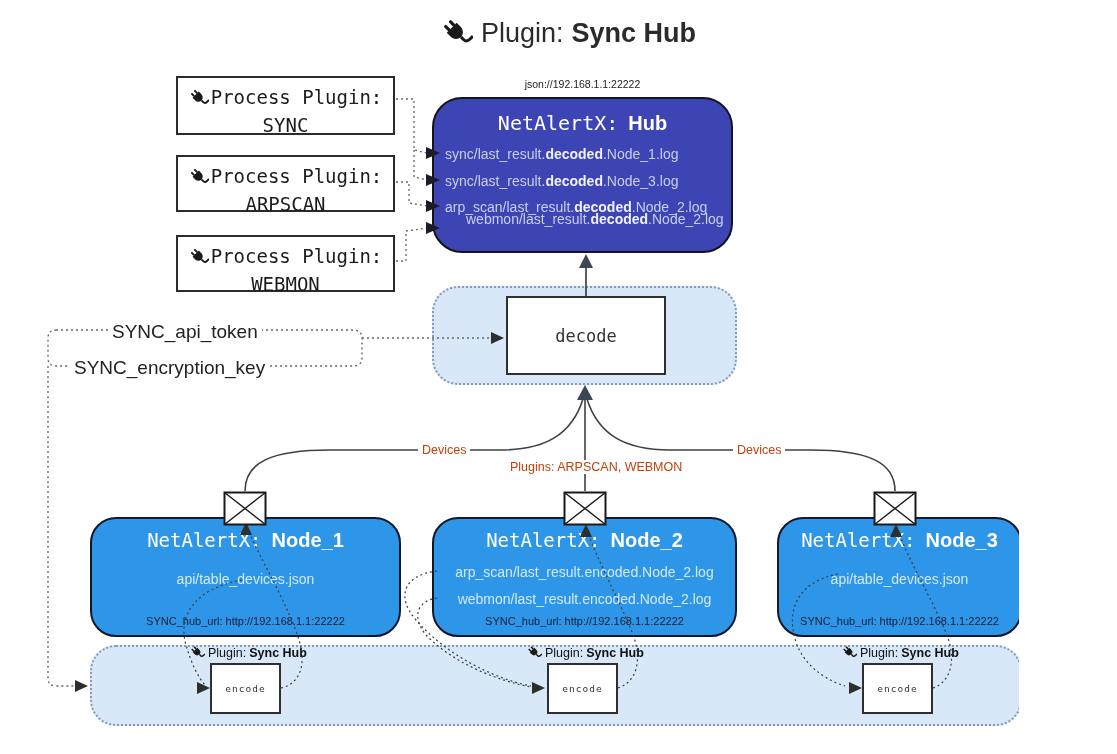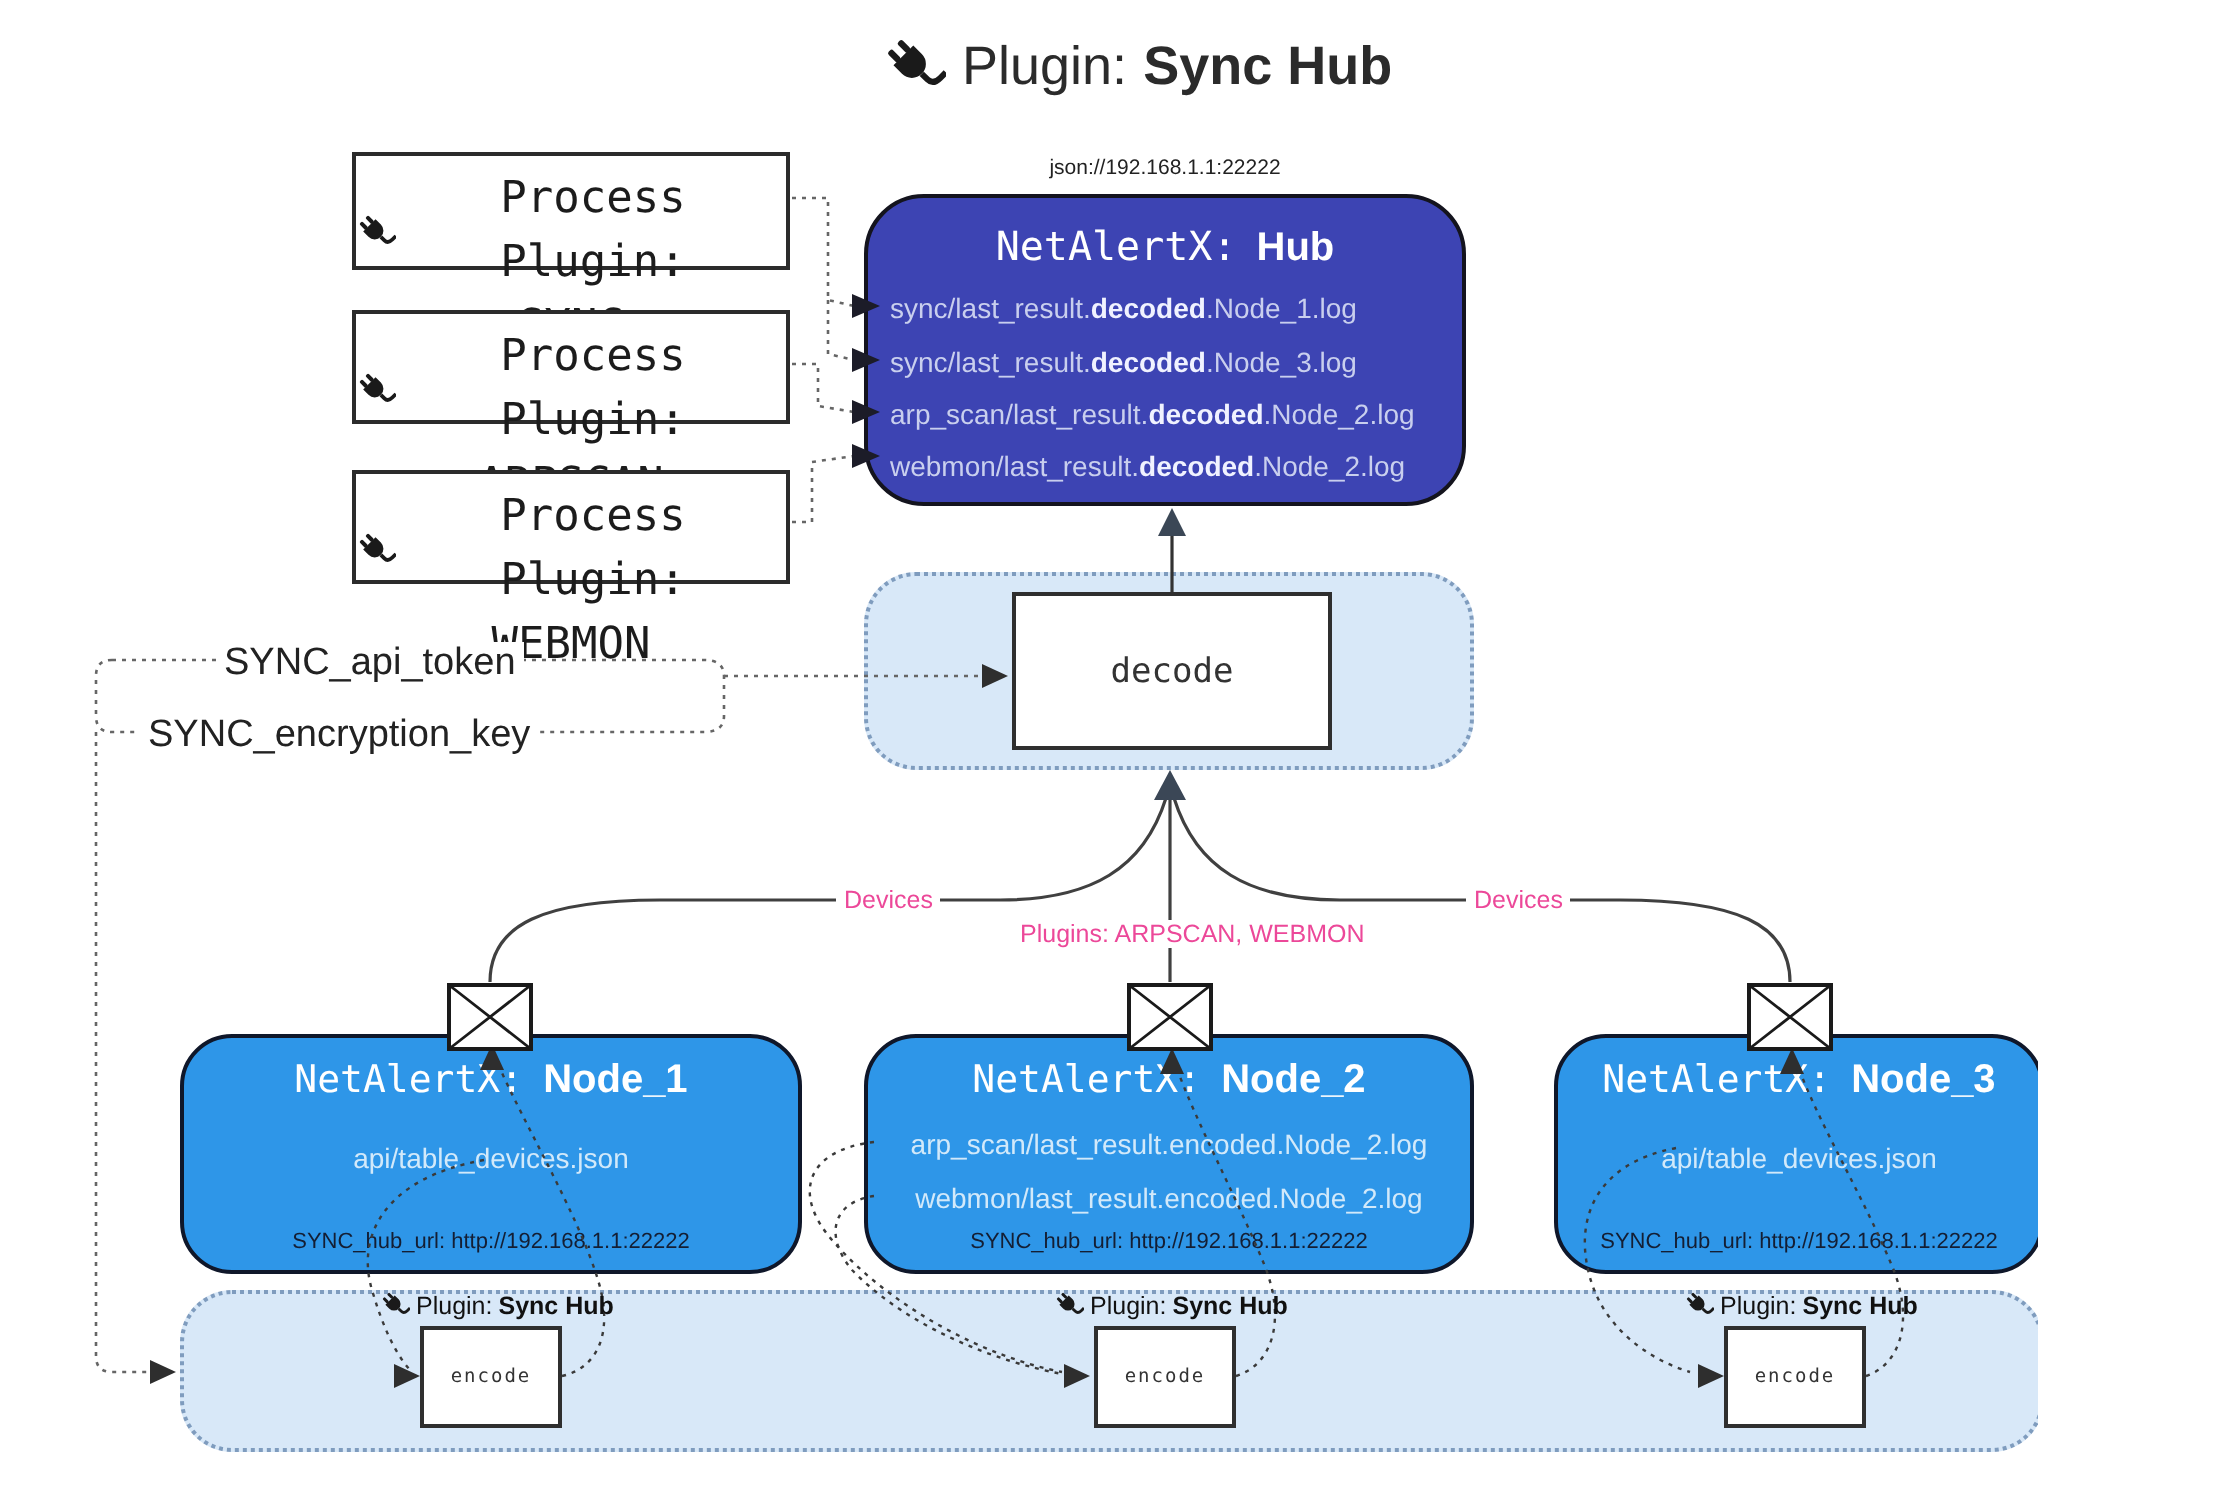--- a/index.html
+++ b/index.html
@@ -6,21 +6,21 @@
   #canvas{position:relative;width:1019px;height:754px;background:#fff;overflow:hidden;
           font-family:"Liberation Sans",sans-serif;color:#222;}
   .abs{position:absolute;box-sizing:border-box;}
 
   
   .title-row{display:flex;align-items:center;gap:8px;font-size:27px;color:#2b2b2b;z-index:6;}
   .title-row .bold{font-weight:bold;}
 
   
   .proc{background:#fff;border:2px solid #2b2b2b;text-align:center;
-        font-family:"DejaVu Sans Mono",monospace;font-size:22px;color:#1c1c1c;
+        font-family:"DejaVu Sans Mono",monospace;font-size:19px;color:#1c1c1c;
         padding-top:6px;line-height:1.45;z-index:2;}
   .proc .l1{display:flex;align-items:center;justify-content:center;gap:2px;}
 
   
   .hub{background:#3d44b3;border:2px solid #14141e;border-radius:30px;color:#fff;z-index:2;}
   .hub-title{position:absolute;top:12px;left:0;right:0;text-align:center;white-space:nowrap;}
   .hub-title .pfx{font-family:"DejaVu Sans Mono",monospace;font-size:20px;color:#fff;}
   .hub-title .nm{font-weight:bold;font-size:20px;margin-left:10px;}
   .hub-line{position:absolute;left:11px;white-space:nowrap;font-size:14px;color:#c9cfee;}
   .hub-line .b{font-weight:bold;color:#f0f2ff;}
@@ -37,21 +37,21 @@
   .node-title{position:absolute;top:10px;left:0;right:0;text-align:center;white-space:nowrap;}
   .node-title .pfx{font-family:"DejaVu Sans Mono",monospace;font-size:19px;color:#fff;}
   .node-title .nm{font-weight:bold;font-size:20px;margin-left:10px;}
   .node-line{position:absolute;left:0;right:0;text-align:center;white-space:nowrap;
              font-size:14px;color:#d2e9fa;}
   .node-url{position:absolute;bottom:8px;left:0;right:0;text-align:center;
             font-size:11px;color:#141e33;}
 
   
   .small-label{position:absolute;background:#fff;padding:0 4px;font-size:12.5px;
-               color:#ec4899;white-space:nowrap;z-index:6;}
+               color:#c2410c;white-space:nowrap;z-index:6;}
   .secret-label{position:absolute;background:#fff;padding:0 4px;font-size:19px;
                 color:#222;white-space:nowrap;z-index:6;}
   .url-label{position:absolute;text-align:center;font-size:10.5px;color:#222;z-index:6;}
 
   .enc-label{position:absolute;display:flex;align-items:center;gap:3px;font-size:12.5px;
              color:#111;white-space:nowrap;z-index:6;}
   .enc-label .bold{font-weight:bold;}
 
   #connector-layer{position:absolute;left:0;top:0;z-index:5;pointer-events:none;}
   .envelope{position:absolute;z-index:6;}
@@ -176,21 +176,21 @@
     </div>
     <div class="hub-line" style="top:47px;">
       <span>sync/last_result.</span><span class="b">decoded</span><span>.Node_1.log</span>
     </div>
     <div class="hub-line" style="top:74px;">
       <span>sync/last_result.</span><span class="b">decoded</span><span>.Node_3.log</span>
     </div>
     <div class="hub-line" style="top:100px;">
       <span>arp_scan/last_result.</span><span class="b">decoded</span><span>.Node_2.log</span>
     </div>
-    <div class="hub-line" style="top:126px;">
+    <div class="hub-line" style="top:112px;margin-left:21px;">
       <span>webmon/last_result.</span><span class="b">decoded</span><span>.Node_2.log</span>
     </div>
   </div>
 
   <div class="abs band" style="left:432px;top:286px;width:305px;height:99px;"></div>
   <div class="abs white-box" style="left:506px;top:296px;width:160px;height:79px;font-size:17px;">decode</div>
 
   <div class="secret-label" style="left:108px;top:321px;">SYNC_api_token</div>
   <div class="secret-label" style="left:70px;top:357px;">SYNC_encryption_key</div>
 

